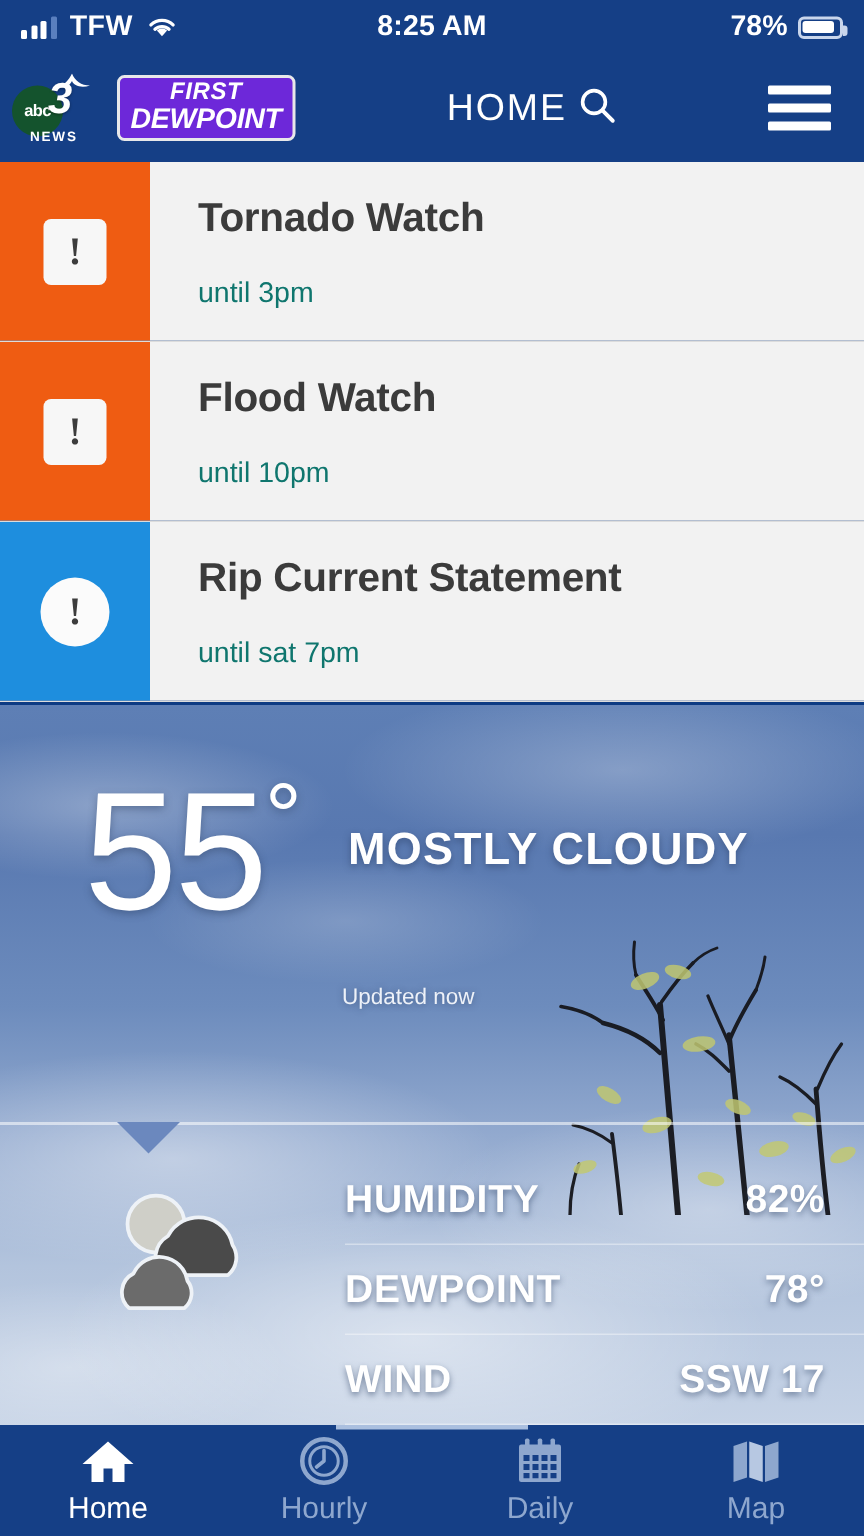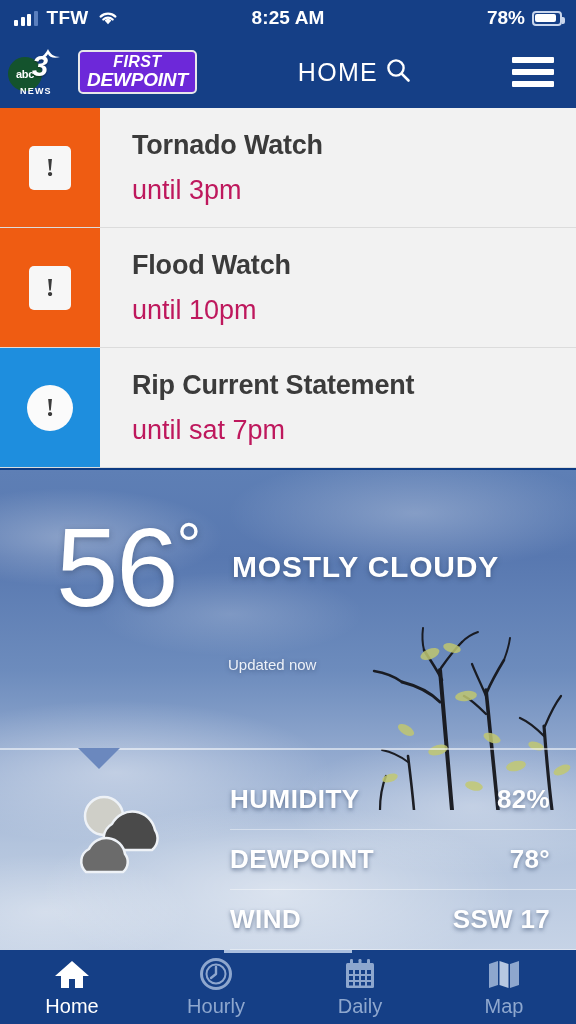--- a/index.html
+++ b/index.html
@@ -66,21 +66,21 @@
   .alert-row{ display:flex; height:120px; border-bottom:1px solid #dcdcdc; }
   .alert-icon-col{ width:100px; display:flex; align-items:center; justify-content:center; flex:none;}
   .ic-square{ width:42px; height:44px; background:#f7f7f7; border-radius:5px;
     display:flex; align-items:center; justify-content:center;
     color:#3c3c3c; font-size:26px; font-weight:bold; font-family:"Liberation Serif", serif;}
   .ic-circle{ width:46px; height:46px; background:#fbfbfb; border-radius:50%;
     display:flex; align-items:center; justify-content:center;
     color:#3c3c3c; font-size:26px; font-weight:bold; font-family:"Liberation Serif", serif;}
   .alert-body{ flex:1; background:#f2f2f2; padding:22px 0 0 32px; }
   .alert-title{ font-size:27px; font-weight:bold; color:#3b3b3b; letter-spacing:-.2px; }
-  .alert-sub{ font-size:27px; color:#be185d; margin-top:14px; }
+  .alert-sub{ font-size:19px; color:#0f766e; margin-top:24px; }
 
   
   .hero{
     position:absolute; top:470px; left:0; width:576px; height:480px; overflow:hidden;
     background:linear-gradient(180deg,#5e7fb5 0%,#5878b0 18%,#6d8cbd 42%,#93aacf 60%,#b3c4dd 78%,#c6d3e6 100%);
   }
   .sky-tex{ position:absolute; inset:0;
     background:
       radial-gradient(ellipse 220px 70px at 12% 14%, rgba(255,255,255,.30), transparent 70%),
       radial-gradient(ellipse 260px 80px at 72% 9%, rgba(255,255,255,.26), transparent 72%),
@@ -262,21 +262,21 @@
         <ellipse cx="150" cy="156" rx="10" ry="5" transform="rotate(-12 150 156)"></ellipse>
         <ellipse cx="170" cy="136" rx="8" ry="4" transform="rotate(18 170 136)"></ellipse>
         <ellipse cx="196" cy="160" rx="9" ry="4.5" transform="rotate(-24 196 160)"></ellipse>
         <ellipse cx="108" cy="176" rx="9" ry="4.5" transform="rotate(12 108 176)"></ellipse>
         <ellipse cx="24" cy="168" rx="8" ry="4" transform="rotate(-18 24 168)"></ellipse>
       </g>
     </svg>
 
     <div class="hero-main">
       <div class="temp-big">
-        <span>56</span><span class="temp-deg">°</span>
+        <span>55</span><span class="temp-deg">°</span>
       </div>
       <div class="cond">MOSTLY CLOUDY</div>
       <div class="updated">Updated now</div>
     </div>
 
     <div class="panel-edge">
       <div class="line"></div>
       <svg class="notch" viewBox="0 0 42 22">
         <path d="M0 0 L21 21 L42 0 Z" fill="#6b88be"></path>
       </svg>

